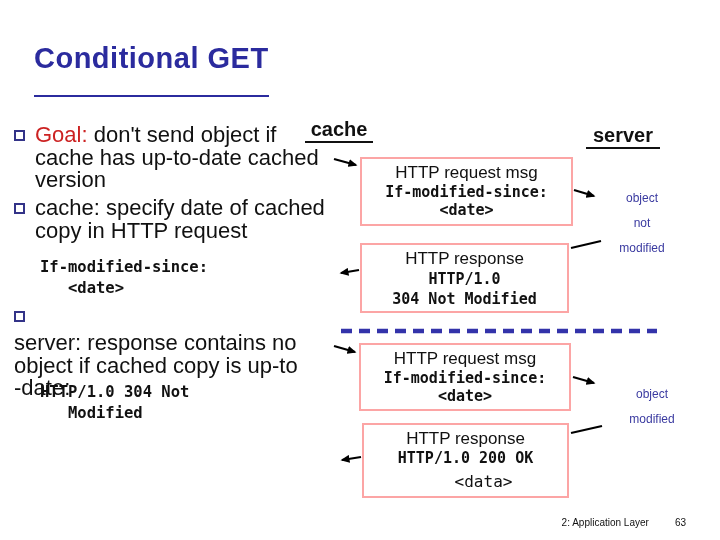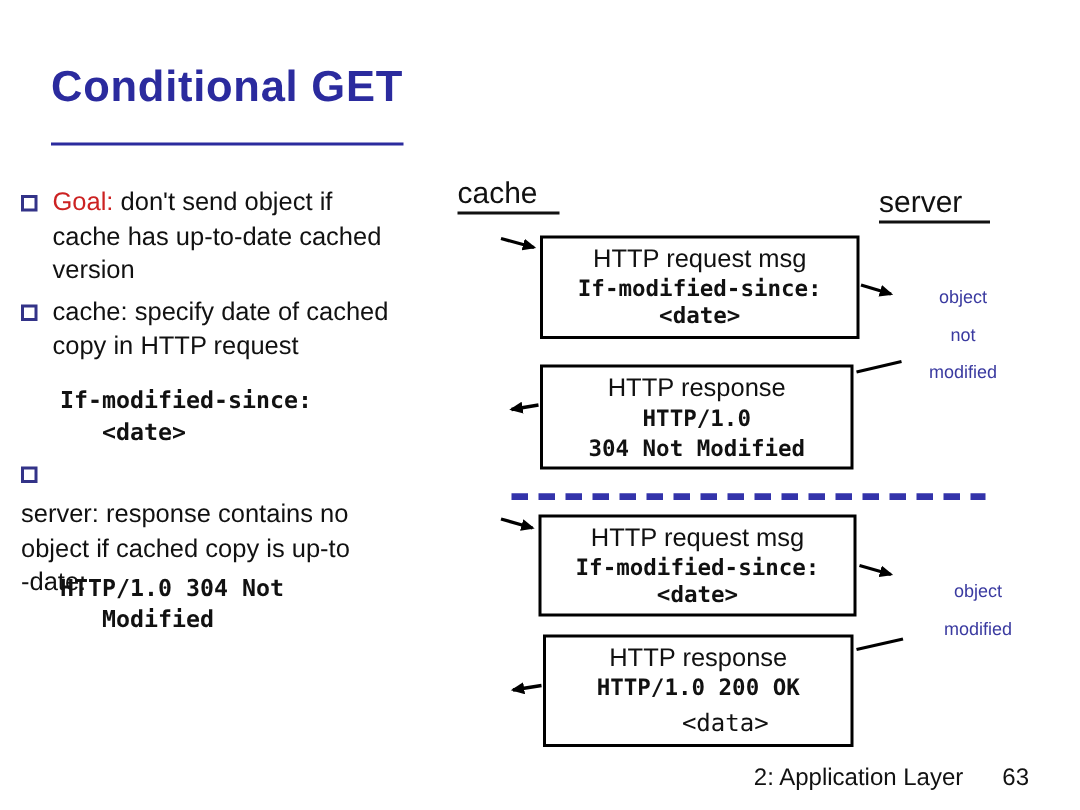--- a/index.html
+++ b/index.html
@@ -27,43 +27,43 @@
     color:var(--title-color);
     border-bottom:2.5px solid var(--title-color);
     padding-bottom:20px;
   }
 
   .bullet{position:absolute;display:flex;gap:10px;width:315px;}
   .bullet .sq{
     width:11px;height:11px;margin-top:6px;flex:0 0 auto;
     border:2px solid var(--bullet-color);background:transparent;
   }
-  .bullet .btxt{font-size:17px;line-height:22.5px;white-space:pre-line;}
+  .bullet .btxt{font-size:22px;line-height:22.5px;white-space:pre-line;}
   .bullet .lead{color:var(--goal-color);}
   .b1{left:14px;top:124px;}
   .b2{left:14px;top:197px;}
   .b3{left:14px;top:305px;flex-direction:column;}
 
   .codeblock{
     position:absolute;left:40px;
     font-family:"DejaVu Sans Mono","Liberation Mono",monospace;
     font-weight:bold;font-size:15.5px;line-height:21px;white-space:pre;
   }
   .c1{top:257px;}
   .c2{top:382px;}
 
   .endpoint{
-    position:absolute;font-size:20px;
-    border-bottom:2px solid #111;padding-bottom:0px;
+    position:absolute;font-size:20px;text-align:center;
+    border-bottom:2px solid #111;padding-bottom:0px;font-weight:bold;
   }
   .cache-label{left:305px;top:118px;width:68px;}
   .server-label{left:586px;top:124px;width:74px;}
 
   .msgbox{
-    position:absolute;border:2px solid #000000;background:#fff;
+    position:absolute;border:2px solid #fca5a5;background:#fff;
     display:flex;flex-direction:column;align-items:center;
     padding-top:3px;z-index:2;
   }
   .msgbox .mtitle{font-size:17px;line-height:22px;}
   .msgbox .mcode{
     font-family:"DejaVu Sans Mono","Liberation Mono",monospace;
     font-weight:bold;font-size:15px;line-height:17.5px;
     text-align:center;white-space:pre;
   }
   .msgbox .mdata{
@@ -80,21 +80,21 @@
     position:absolute;color:var(--indigo-color);
     font-size:12px;line-height:25px;text-align:center;white-space:pre-line;
   }
   .obj-not-mod{left:592px;top:186px;width:100px;}
   .obj-mod{left:600px;top:382px;width:104px;}
 
   .connectors{position:absolute;left:0;top:0;z-index:3;pointer-events:none;}
 
   .footer{
     position:absolute;right:34px;bottom:12px;
-    display:flex;gap:26px;font-size:16px;color:#111;
+    display:flex;gap:26px;font-size:10px;color:#111;
   }
 </style>
 </head>
 <body>
 
 <div class="canvas">
 
   <div class="slide-title">Conditional GET</div>
 
   <div class="bullet b1">

